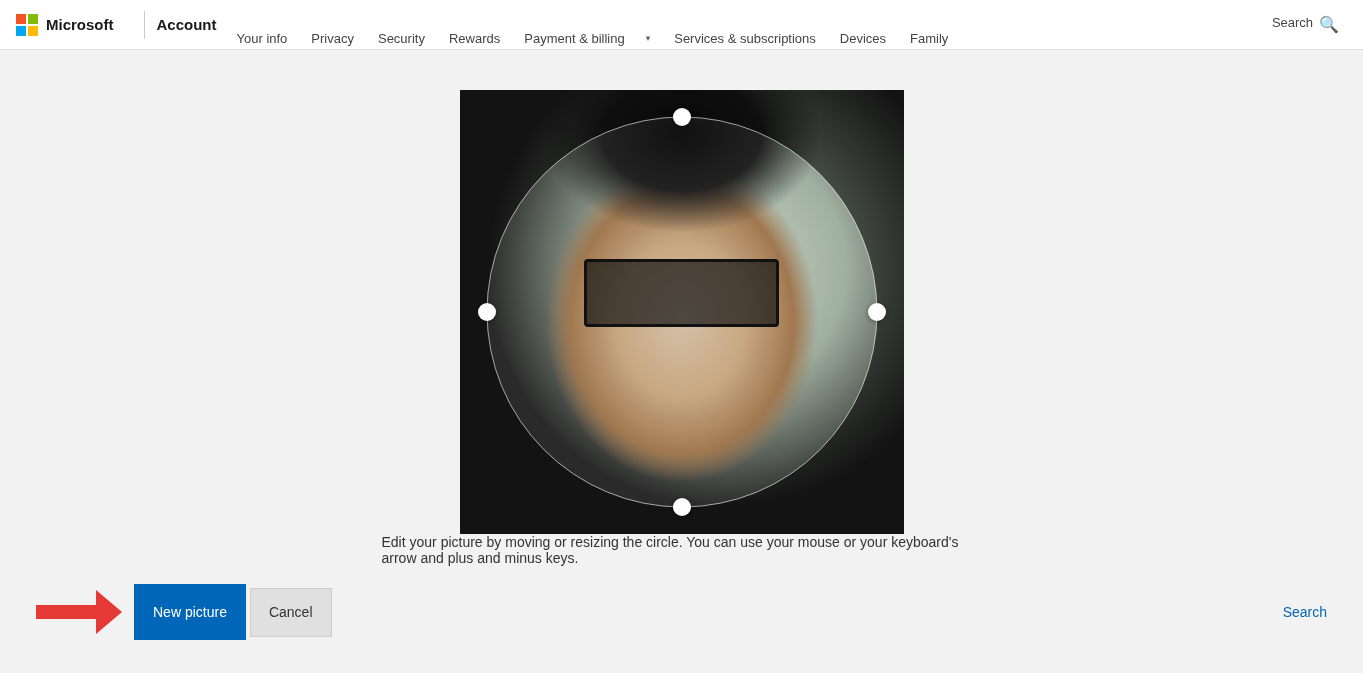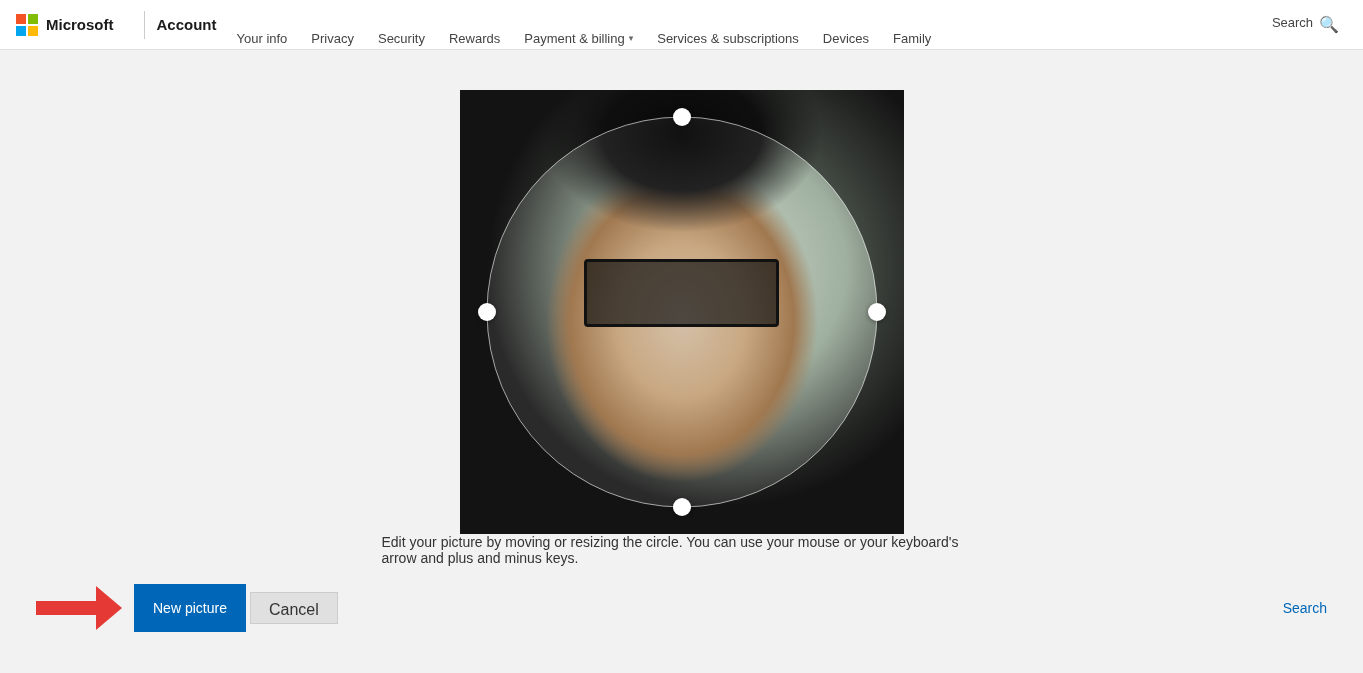--- a/index.html
+++ b/index.html
@@ -58,21 +58,21 @@
       font-size: 13px;
       color: #444;
       text-decoration: none;
       padding: 0 12px;
       height: 50px;
       display: flex;
       align-items: center;
       cursor: pointer;
       white-space: nowrap;
     }
-    .nav-link.has-dropdown { gap: 4px; }
+    .nav-link.has-dropdown { gap: 21px; }
     .dropdown-arrow {
       font-size: 9px;
       color: #666;
     }
     .nav-search {
       display: flex;
       align-items: flex-start;
       gap: 6px;
       cursor: pointer;
       color: #444;
@@ -211,31 +211,31 @@
       border-left: 26px solid #e53935;
     }
 
     .btn-new-picture {
       background: #0067b8;
       color: #fff;
       border: 1px solid #0067b8;
       padding: 8px 18px;
       font-size: 14px;
       cursor: pointer;
-      height: 48px;
+      height: 56px;
       font-family: 'Segoe UI', Arial, sans-serif;
     }
     .btn-cancel {
       background: #e0e0e0;
       color: #333;
       border: 1px solid #ccc;
       padding: 8px 18px;
-      font-size: 16px;
-      cursor: pointer;
-      height: 32px;
+      font-size: 14px;
+      cursor: pointer;
+      height: 49px;
       margin-left: 4px;
       font-family: 'Segoe UI', Arial, sans-serif;
     }
     .btn-remove {
       background: none;
       border: none;
       color: #0067b8;
       font-size: 14px;
       cursor: pointer;
       font-family: 'Segoe UI', Arial, sans-serif;

